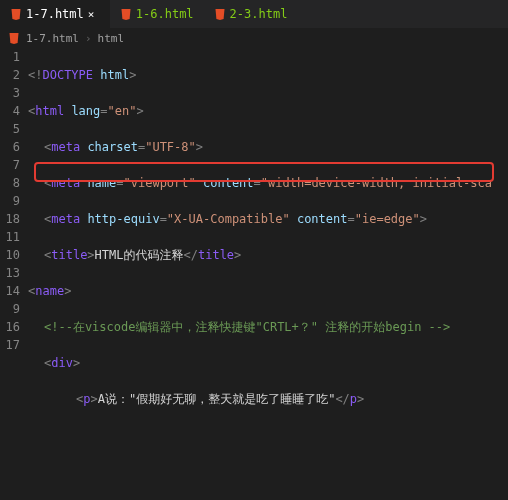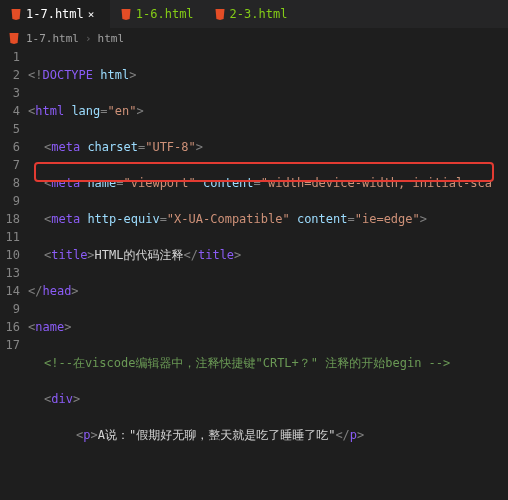--- a/index.html
+++ b/index.html
@@ -89,21 +89,20 @@
         <div>16</div>
         <div>17</div>
     </div>
     <div class="code">
 <div class="code-line"><span class="pun">&lt;!</span><span class="tg">DOCTYPE</span> <span class="atn">html</span><span class="pun">&gt;</span></div>
 <div class="code-line"><span class="pun">&lt;</span><span class="tg">html</span> <span class="atn">lang</span><span class="pun">=</span><span class="atv">"en"</span><span class="pun">&gt;</span></div>
 <div class="code-line ind1"><span class="pun">&lt;</span><span class="tg">meta</span> <span class="atn">charset</span><span class="pun">=</span><span class="atv">"UTF-8"</span><span class="pun">&gt;</span></div>
 <div class="code-line ind1"><span class="pun">&lt;</span><span class="tg">meta</span> <span class="atn">name</span><span class="pun">=</span><span class="atv">"viewport"</span> <span class="atn">content</span><span class="pun">=</span><span class="atv">"width=device-width, initial-sca</span></div>
 <div class="code-line ind1"><span class="pun">&lt;</span><span class="tg">meta</span> <span class="atn">http-equiv</span><span class="pun">=</span><span class="atv">"X-UA-Compatible"</span> <span class="atn">content</span><span class="pun">=</span><span class="atv">"ie=edge"</span><span class="pun">&gt;</span></div>
 <div class="code-line ind1"><span class="pun">&lt;</span><span class="tg">title</span><span class="pun">&gt;</span><span class="txt">HTML的代码注释</span><span class="pun">&lt;/</span><span class="tg">title</span><span class="pun">&gt;</span></div>
-<div class="code-line"><span class="pun">&lt;/</span><span class="tg">head</span><span class="pun">&gt;</span></div>
 <div class="code-line"><span class="pun">&lt;</span><span class="tg">name</span><span class="pun">&gt;</span></div>
 <div class="code-line ind1"><span class="cmt">&lt;!--在viscode编辑器中，注释快捷键"CRTL+？" 注释的开始begin --&gt;</span></div>
 <div class="code-line ind1"><span class="pun">&lt;</span><span class="tg">div</span><span class="pun">&gt;</span></div>
 <div class="code-line ind2"><span class="pun">&lt;</span><span class="tg">p</span><span class="pun">&gt;</span><span class="txt">A说："假期好无聊，整天就是吃了睡睡了吃"</span><span class="pun">&lt;/</span><span class="tg">p</span><span class="pun">&gt;</span></div>
 <div class="code-line ind2"> </div>
 
 
 
 
     </div>

